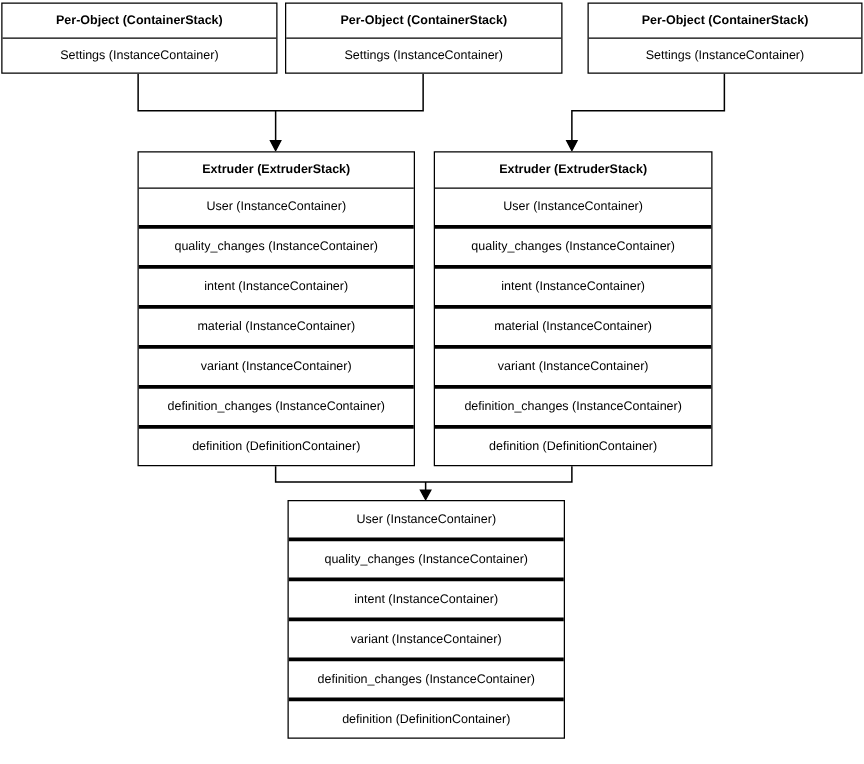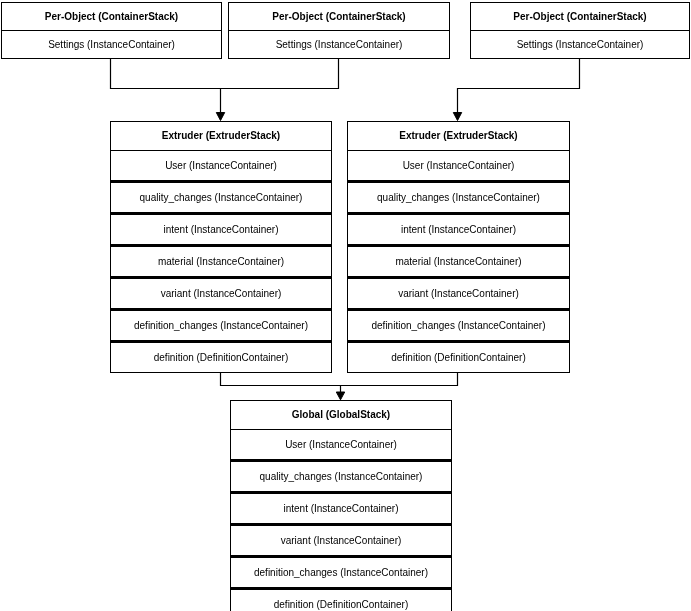--- a/index.html
+++ b/index.html
@@ -104,21 +104,20 @@
     <div class="row">User (InstanceContainer)</div>
     <div class="row">quality_changes (InstanceContainer)</div>
     <div class="row">intent (InstanceContainer)</div>
     <div class="row">material (InstanceContainer)</div>
     <div class="row">variant (InstanceContainer)</div>
     <div class="row">definition_changes (InstanceContainer)</div>
     <div class="row">definition (DefinitionContainer)</div>
   </div>
 
   <div class="stack large" id="global-stack">
-    <div class="hdr">Global (GlobalStack)</div>
     <div class="row">User (InstanceContainer)</div>
     <div class="row">quality_changes (InstanceContainer)</div>
     <div class="row">intent (InstanceContainer)</div>
     <div class="row">variant (InstanceContainer)</div>
     <div class="row">definition_changes (InstanceContainer)</div>
     <div class="row">definition (DefinitionContainer)</div>
   </div>
 
 </div>
 

